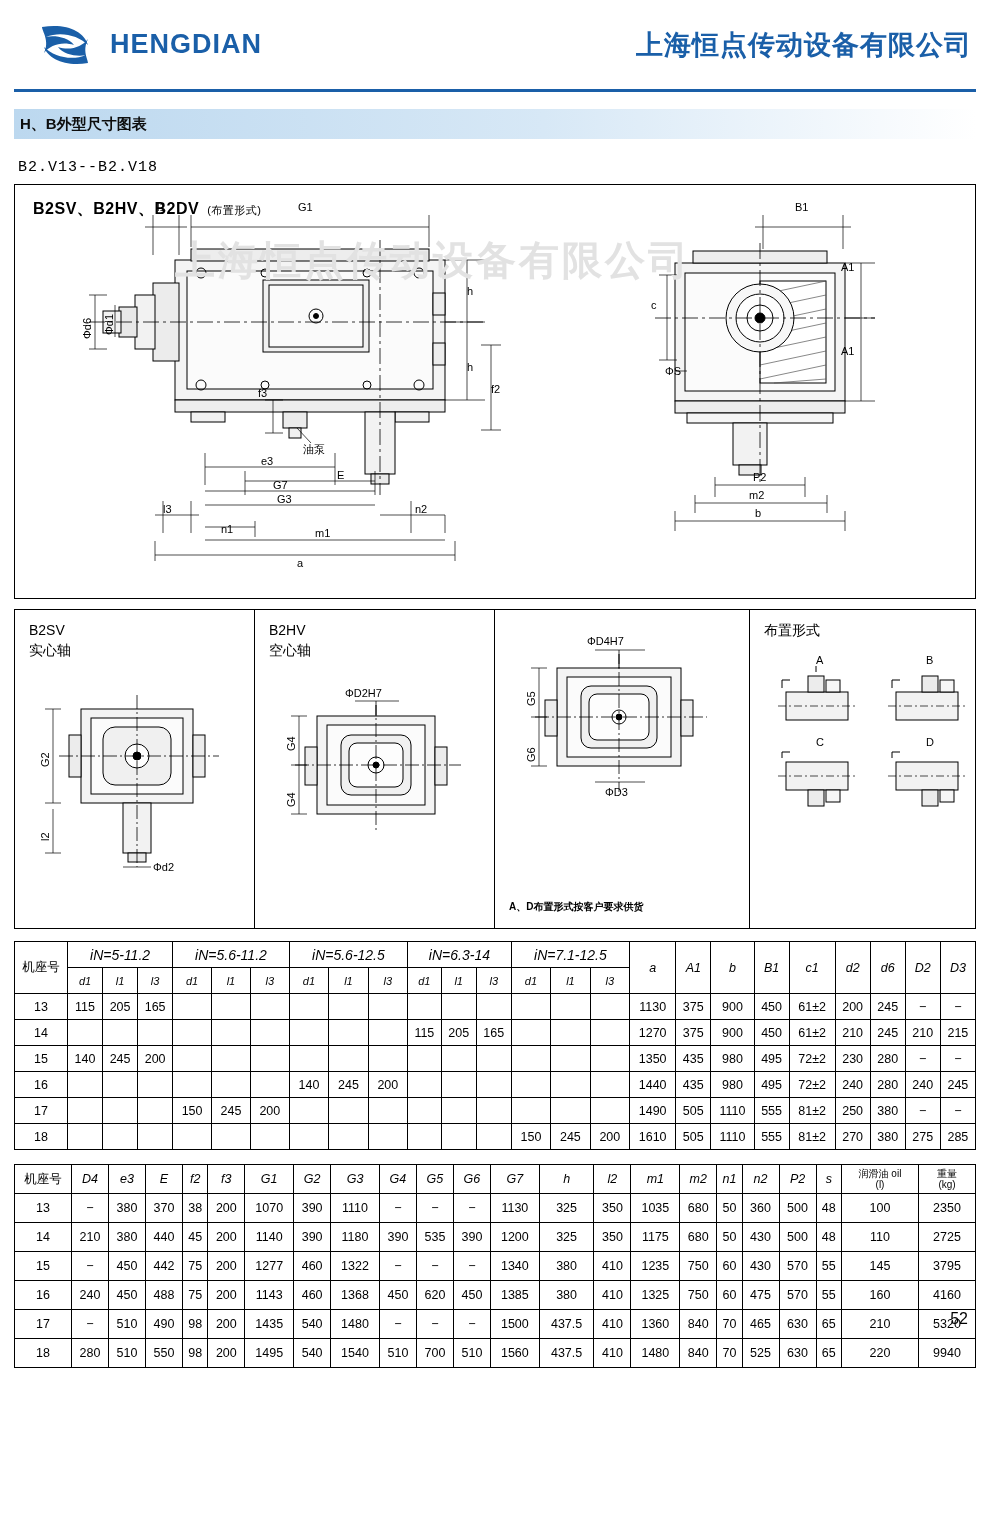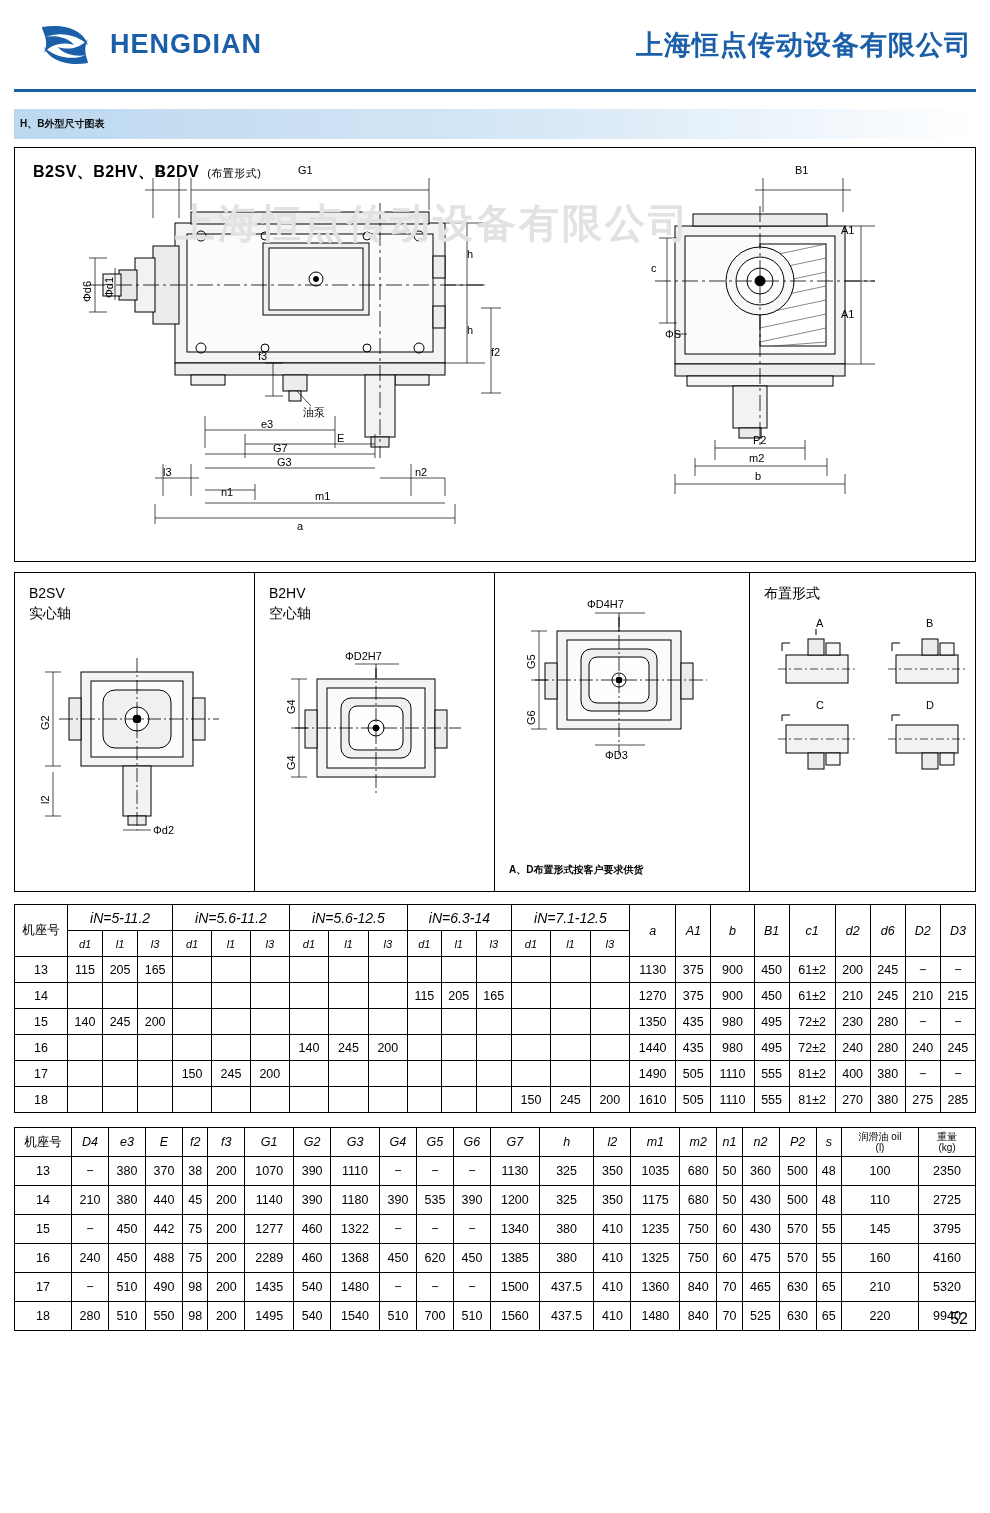--- a/index.html
+++ b/index.html
@@ -61,21 +61,21 @@
   .section-bar {
     margin-top: 17px;
     height: 30px;
     background: linear-gradient(to right, #bcd8ef 0%, #d7e8f6 55%, #ffffff 100%);
     display: flex;
     align-items: center;
     padding-left: 6px;
     box-sizing: border-box;
   }
   .section-bar span {
-    font-size: 10px;
+    font-size: 15px;
     font-weight: bold;
     color: #0d0d0d;
   }
 
   .model-line {
     margin-top: 20px;
     font-family: "Liberation Mono", monospace;
     font-size: 15px;
     letter-spacing: 1px;
     padding-left: 4px;
@@ -213,20 +213,21 @@
       </span>
       <span class="brand-name">HENGDIAN</span>
     </div>
     <div class="company-cn">上海恒点传动设备有限公司</div>
   </div>
 
   <div class="section-bar">
     <span>H、B外型尺寸图表</span>
   </div>
 
+  <div class="model-line">B2.V13--B2.V18</div>
 
   <div class="draw-box">
     <div class="draw-title">
       <span>B2SV、B2HV、B2DV</span><span class="sub">(布置形式)</span>
     </div>
     <div class="watermark">上海恒点传动设备有限公司</div>
 
     <svg width="958" height="410" viewBox="0 0 958 410">
       <g stroke="#000" fill="none" stroke-width="1">
 
@@ -737,21 +738,21 @@
         <td></td>
         <td></td>
         <td></td>
         <td></td>
         <td></td>
         <td>1490</td>
         <td>505</td>
         <td>1110</td>
         <td>555</td>
         <td>81±2</td>
-        <td>400</td>
+        <td>250</td>
         <td>380</td>
         <td>−</td>
         <td>−</td>
       </tr>
       <tr>
         <td>18</td>
         <td></td>
         <td></td>
         <td></td>
         <td></td>
@@ -889,21 +890,21 @@
         <td>145</td>
         <td>3795</td>
       </tr>
       <tr>
         <td>16</td>
         <td>240</td>
         <td>450</td>
         <td>488</td>
         <td>75</td>
         <td>200</td>
-        <td>2289</td>
+        <td>1143</td>
         <td>460</td>
         <td>1368</td>
         <td>450</td>
         <td>620</td>
         <td>450</td>
         <td>1385</td>
         <td>380</td>
         <td>410</td>
         <td>1325</td>
         <td>750</td>

